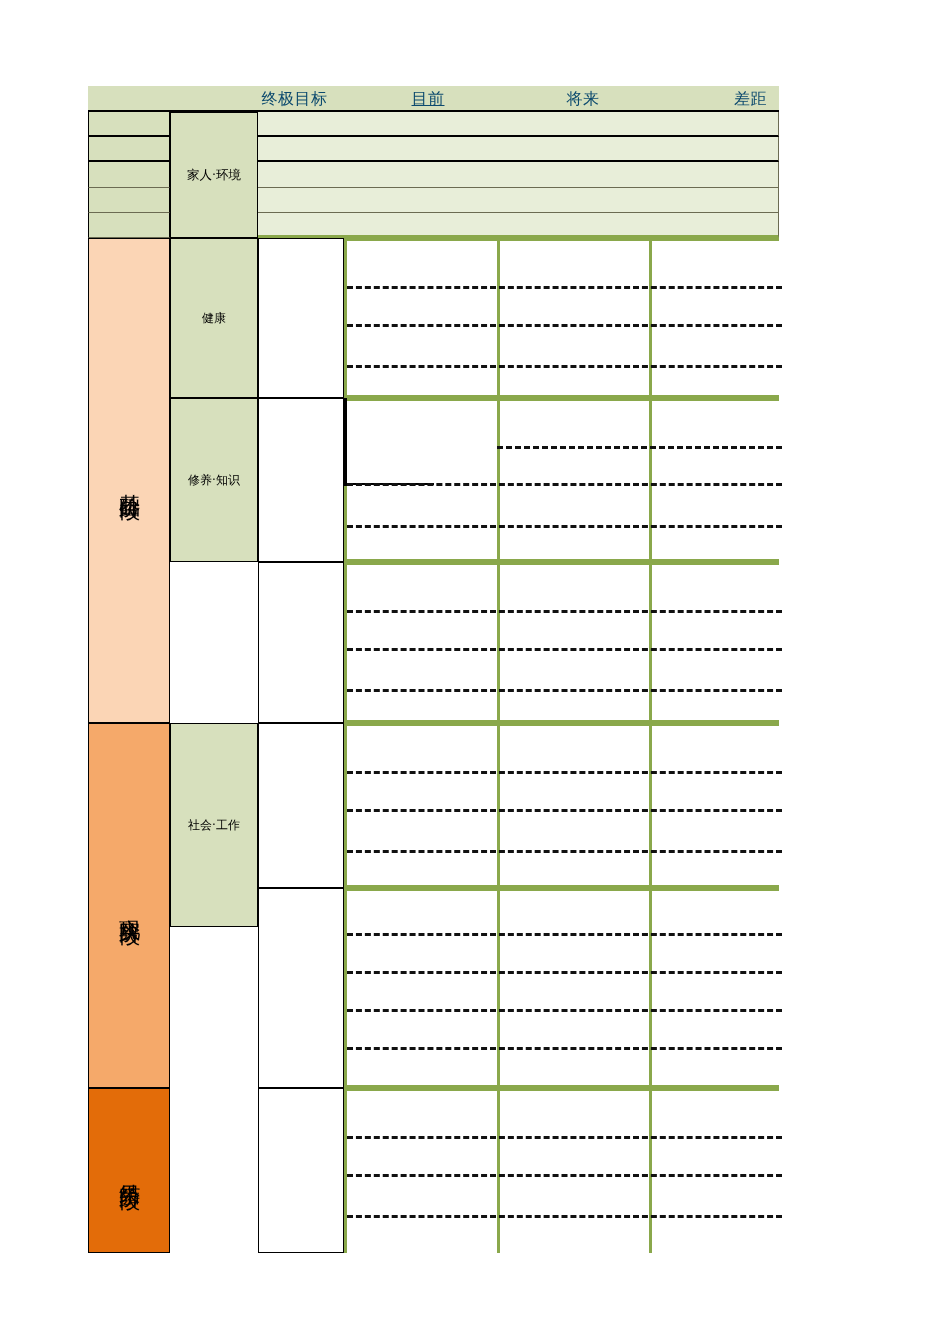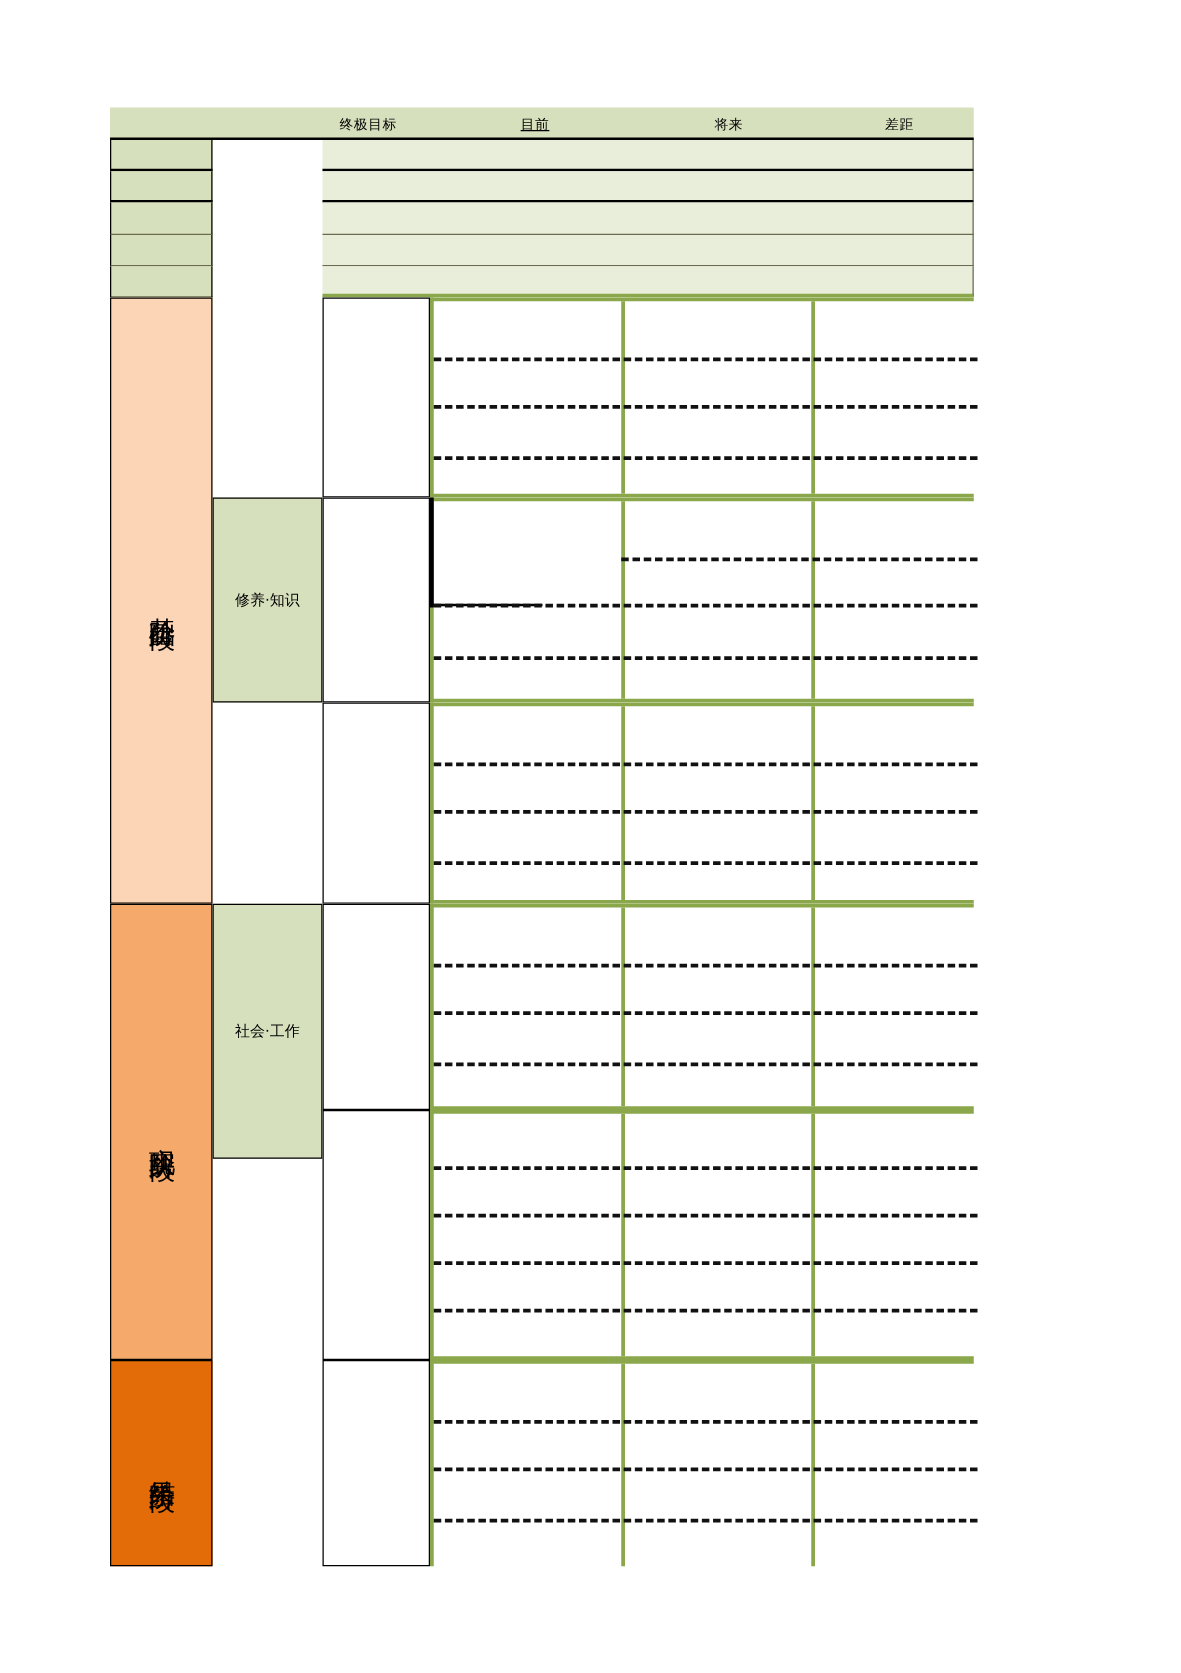--- a/index.html
+++ b/index.html
@@ -20,21 +20,21 @@
 
   
   .hdr-band{
     left:0; top:0; width:691px; height:26px;
     background:#d7e0bd;
     border-bottom:2px solid #000000;
   }
   .hdr-cell{
     top:0; height:26px;
     display:flex;align-items:center;justify-content:center;
-    font-size:11px;color:#000000;letter-spacing:0.5px;
+    font-size:16px;color:#0c4a6e;letter-spacing:0.5px;
     white-space:nowrap;
   }
 
   
   .top-stage{
     left:0; top:26px; width:82px; height:126px;
     background:#d7e0bd;
   }
   .top-stage-row{
     left:0; width:82px; height:25.2px;
@@ -132,40 +132,46 @@
 </style>
 </head>
 <body>
 
 <div id="sheet">
 
   <div class="abs hdr-band"></div>
   <div class="abs hdr-cell" style="left:153px;width:107px;">终极目标</div>
   <div class="abs hdr-cell" style="left:270px;width:140px;text-decoration:underline;">目前</div>
   <div class="abs hdr-cell" style="left:420px;width:150px;">将来</div>
-  <div class="abs hdr-cell" style="left:572px;width:119px;">差距</div>
+  <div class="abs hdr-cell" style="left:603px;width:119px;">差距</div>
 
   <div class="abs top-stage"></div>
   <div class="abs top-stage-row thick" style="top:26px;"></div>
   <div class="abs top-stage-row thick" style="top:51.2px;"></div>
   <div class="abs top-stage-row" style="top:76.4px;"></div>
   <div class="abs top-stage-row" style="top:101.6px;"></div>
   <div class="abs top-stage-row" style="top:126.8px;"></div>
 
+  <div class="abs top-cat">
+    <span>家人·环境</span>
+  </div>
 
   <div class="abs top-body-row thick" style="top:26px;"></div>
   <div class="abs top-body-row thick" style="top:51.2px;"></div>
   <div class="abs top-body-row" style="top:76.4px;"></div>
   <div class="abs top-body-row" style="top:101.6px;"></div>
   <div class="abs top-body-row last" style="top:126.8px;"></div>
 
   <div class="abs stage" style="top:152px;height:485px;background:#fbd5b5;">
     <span class="stage-label">基础阶段</span>
   </div>
 
+  <div class="abs cat" style="top:152px;height:160px;">
+    <span class="cat-label">健康</span>
+  </div>
   <div class="abs spacer" style="top:152px;height:160px;"></div>
   <div class="abs grid-block" style="top:152px;height:160px;">
     <div class="abs gvline v1"></div>
     <div class="abs gvline v2"></div>
     <div class="abs dash" style="top:45px;"></div>
     <div class="abs dash" style="top:83px;"></div>
     <div class="abs dash" style="top:124px;"></div>
   </div>
 
   <div class="abs cat" style="top:312px;height:164px;">

